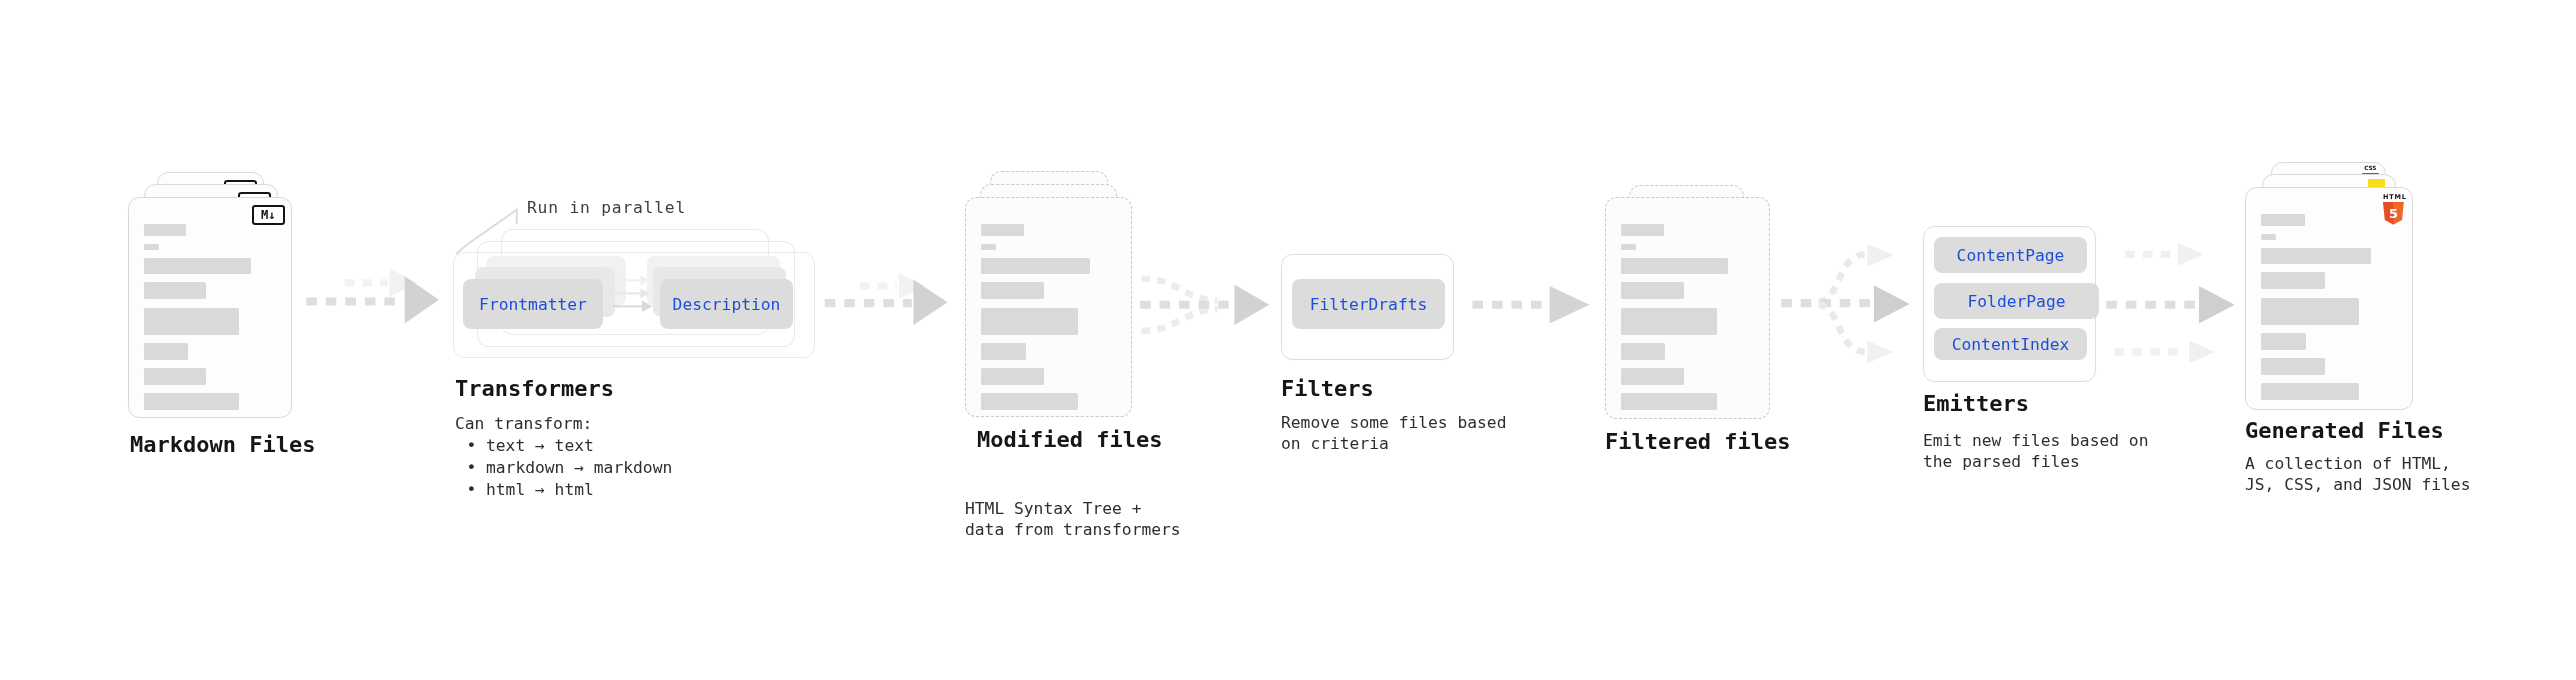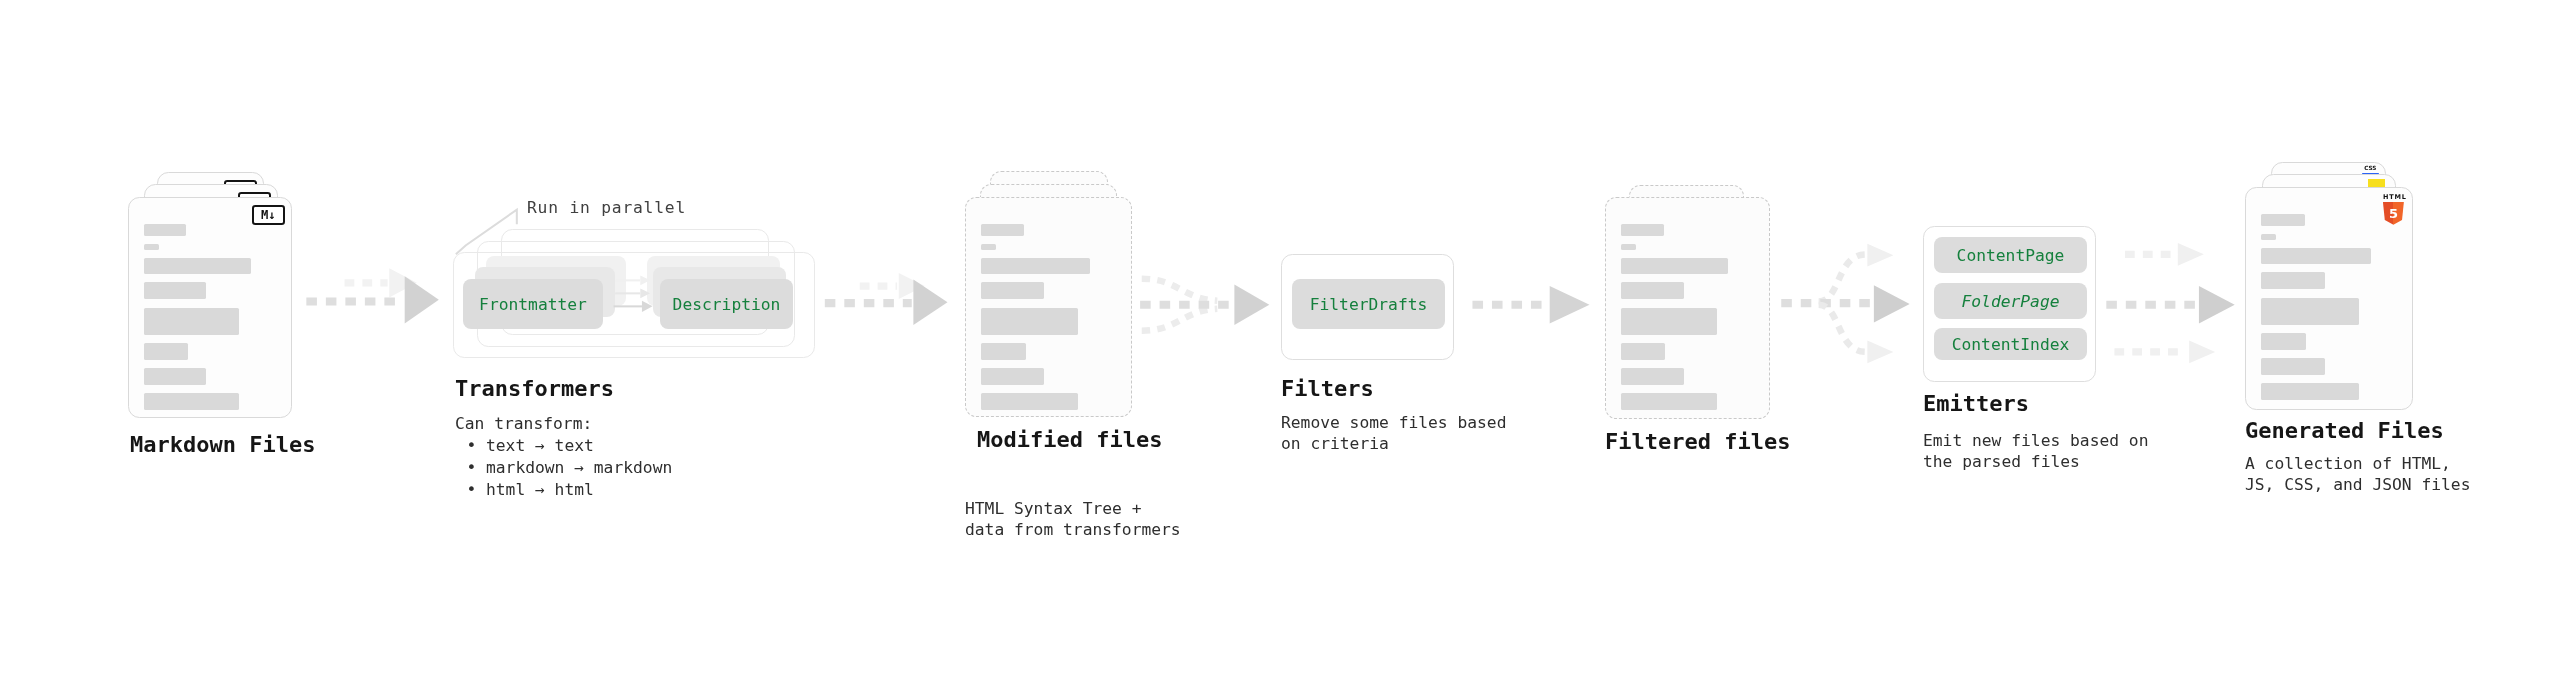--- a/index.html
+++ b/index.html
@@ -32,21 +32,21 @@
   .css-badge{position:absolute;top:3.3px;right:6.5px;width:16.3px;text-align:center;}
   .css-word{font-size:5.7px;font-weight:700;color:#111;line-height:5.7px;
             font-family:"DejaVu Sans","Liberation Sans",sans-serif;}
   .css-bar{margin-top:0.8px;height:2.4px;background:#2b62f6;border-radius:0.8px;}
   .js-badge{position:absolute;top:4.1px;right:9.8px;width:17px;height:9.8px;background:#f7df1e;}
   
   .obox{position:absolute;box-sizing:border-box;border:1.6px solid #e9e9e9;border-radius:11.4px;background:transparent;}
   .obox.solidbg{background:#fff;border-color:#dedede;}
   
   .chip{position:absolute;box-sizing:border-box;border-radius:8.1px;background:#dcdcdc;
-        display:flex;align-items:center;justify-content:center;font-size:16.3px;color:#15803d;}
+        display:flex;align-items:center;justify-content:center;font-size:16.3px;color:#1d4ed8;}
   .chip.g1{background:#e8e8e8;}
   .chip.g2{background:#f1f1f1;}
   
   .stage-title{position:absolute;font-size:22px;font-weight:600;color:#161616;white-space:nowrap;}
   .stage-desc{position:absolute;font-size:16.3px;line-height:21px;color:#2e2e2e;white-space:pre-line;}
   .bullets{position:absolute;font-size:16.3px;line-height:22px;color:#2e2e2e;}
   .bullets .bl{display:block;}
   .bullets .indent{padding-left:11.4px;}
   .note-label{position:absolute;font-size:16.3px;color:#404040;letter-spacing:0.8px;white-space:nowrap;}
   svg.overlay{position:absolute;inset:0;pointer-events:none;z-index:4;}
@@ -144,21 +144,21 @@
         <div class="bar b7"></div>
         <div class="bar b8"></div>
       </div>
     </div>
     <div class="stage-title" style="left:1605px;top:429px;">Filtered files</div>
   </div>
 
   <div>
     <div class="obox solidbg" style="left:1923px;top:226px;width:173px;height:156px;"></div>
     <div class="chip" style="left:1934px;top:237px;width:153px;height:36px;">ContentPage</div>
-    <div class="chip" style="left:1934px;top:283px;width:153px;height:36px;font-style:italic;">FolderPage</div>
+    <div class="chip" style="left:1934px;top:283px;width:165px;height:36px;">FolderPage</div>
     <div class="chip" style="left:1934px;top:328px;width:153px;height:32px;">ContentIndex</div>
     <div class="stage-title" style="left:1923px;top:391px;">Emitters</div>
     <div class="stage-desc" style="left:1923px;top:430px;">Emit new files based on
 the parsed files</div>
   </div>
 
   <div>
     <div class="card z1" style="left:2271px;top:162px;width:115px;height:57px;">
       <div class="css-badge">
         <div class="css-word">CSS</div>

